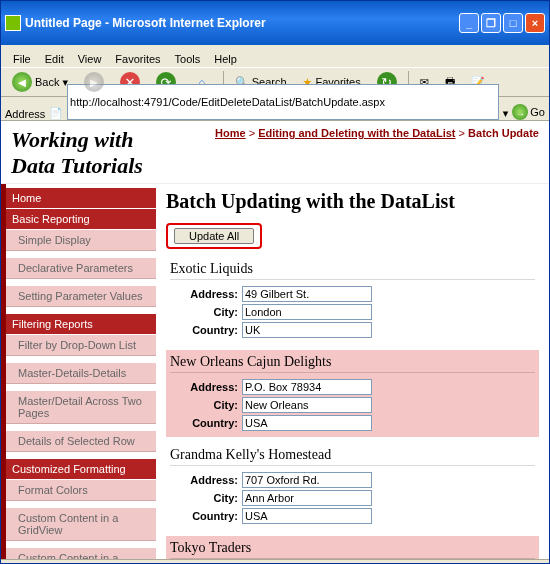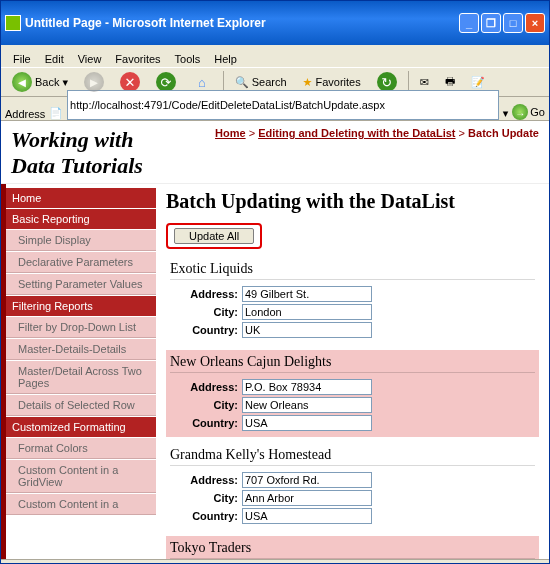--- a/index.html
+++ b/index.html
@@ -11,31 +11,31 @@
 .tb-btn { width: 20px; height: 20px; background: #4a8cf7; border: 1px solid #fff; border-radius: 3px; display: flex; align-items: center; justify-content: center; color: #fff; font-weight: bold; font-size: 11px; cursor: pointer; }
 .tb-btn.close { background: #e85022; }
 .menubar { background: #ece9d8; height: 22px; display: flex; align-items: flex-end; padding: 0 6px; font-size: 11px; gap: 2px; }
 .menubar span { padding: 2px 6px; cursor: pointer; }
 .toolbar { background: #ece9d8; height: 30px; display: flex; align-items: center; padding: 0 4px; border-top: 1px solid #fff; border-bottom: 1px solid #aca899; gap: 2px; }
 .tb-b { display: flex; align-items: center; padding: 2px 6px; border: 1px solid transparent; border-radius: 3px; cursor: pointer; gap: 3px; font-size: 11px; }
 .tb-glyph { width: 20px; height: 20px; border-radius: 50%; display: flex; align-items: center; justify-content: center; font-size: 13px; }
 .green-circ { background: radial-gradient(#a0e060, #3a9020); color: #fff; }
 .tb-sep { width: 1px; height: 22px; background: #aca899; margin: 0 2px; }
 .addr { background: #ece9d8; height: 24px; display: flex; align-items: flex-end; padding: 0 4px; gap: 4px; border-bottom: 1px solid #aca899; font-size: 11px; }
-.addr input { flex: 1; font-size: 11px; height: 30px; padding: 0 2px; border: 1px solid #7f9db9; }
+.addr input { flex: 1; font-size: 11px; height: 36px; padding: 0 2px; border: 1px solid #7f9db9; }
 .go-btn { display: flex; align-items: center; gap: 2px; cursor: pointer; }
 .content { display: flex; flex-direction: column; height: calc(100% - 28px - 22px - 30px - 24px - 20px); overflow: hidden; background: #fff; }
 .hdr-row { display: flex; padding: 6px 10px 4px 10px; border-bottom: 1px solid #eee; }
 .site-title { font-size: 22px; font-weight: bold; font-style: italic; font-family: Georgia, serif; flex: 1; }
 .crumb { font-size: 11px; text-align: right; color: #8b0000; margin-left: 47px; }
 .crumb a { color: #8b0000; font-weight: bold; text-decoration: underline; }
 .body-row { display: flex; flex: 1; overflow: hidden; }
 .sidebar { width: 155px; border-left: 5px solid #8b0000; padding: 4px 0 0 0; background: #fff; overflow-y: auto; }
 .nav-hdr { background: #b22222; color: #fff; padding: 4px 6px; font-size: 11px; margin-bottom: 1px; cursor: pointer; }
-.nav-item { background: #f0c8c8; color: #666; padding: 4px 6px 4px 12px; font-size: 11px; margin-bottom: 1px; cursor: pointer; border-bottom: 1px solid #d0a8a8; }
+.nav-item { background: #f0c8c8; color: #666; padding: 4px 6px 4px 12px; font-size: 11px; margin-bottom: 7px; cursor: pointer; border-bottom: 1px solid #d0a8a8; }
 .main { flex: 1; padding: 6px 10px; overflow-y: auto; }
 .main h1 { font-family: Georgia, serif; font-size: 20px; font-weight: bold; margin-bottom: 10px; }
 .upd-wrap { border: 2px solid #e00000; border-radius: 4px; display: inline-block; padding: 3px 6px; margin-bottom: 8px; }
 .upd-btn { font-size: 11px; padding: 1px 14px; background: #ece9d8; border: 1px solid #7f7f7f; border-radius: 2px; cursor: pointer; }
 .supplier { margin-bottom: 6px; padding: 4px; }
 .supplier.alt { background: #f4c6c6; }
 .sup-name { font-family: Georgia, serif; font-size: 14px; font-weight: normal; margin-bottom: 6px; padding-bottom: 2px; border-bottom: 1px solid rgba(0,0,0,0.15); }
 .fld { display: flex; align-items: center; margin: 2px 0; font-size: 11px; }
 .fld label { width: 72px; text-align: right; font-weight: bold; padding-right: 4px; }
 .fld input { width: 130px; font-size: 11px; height: 16px; border: 1px solid #7f9db9; padding: 0 2px; }

